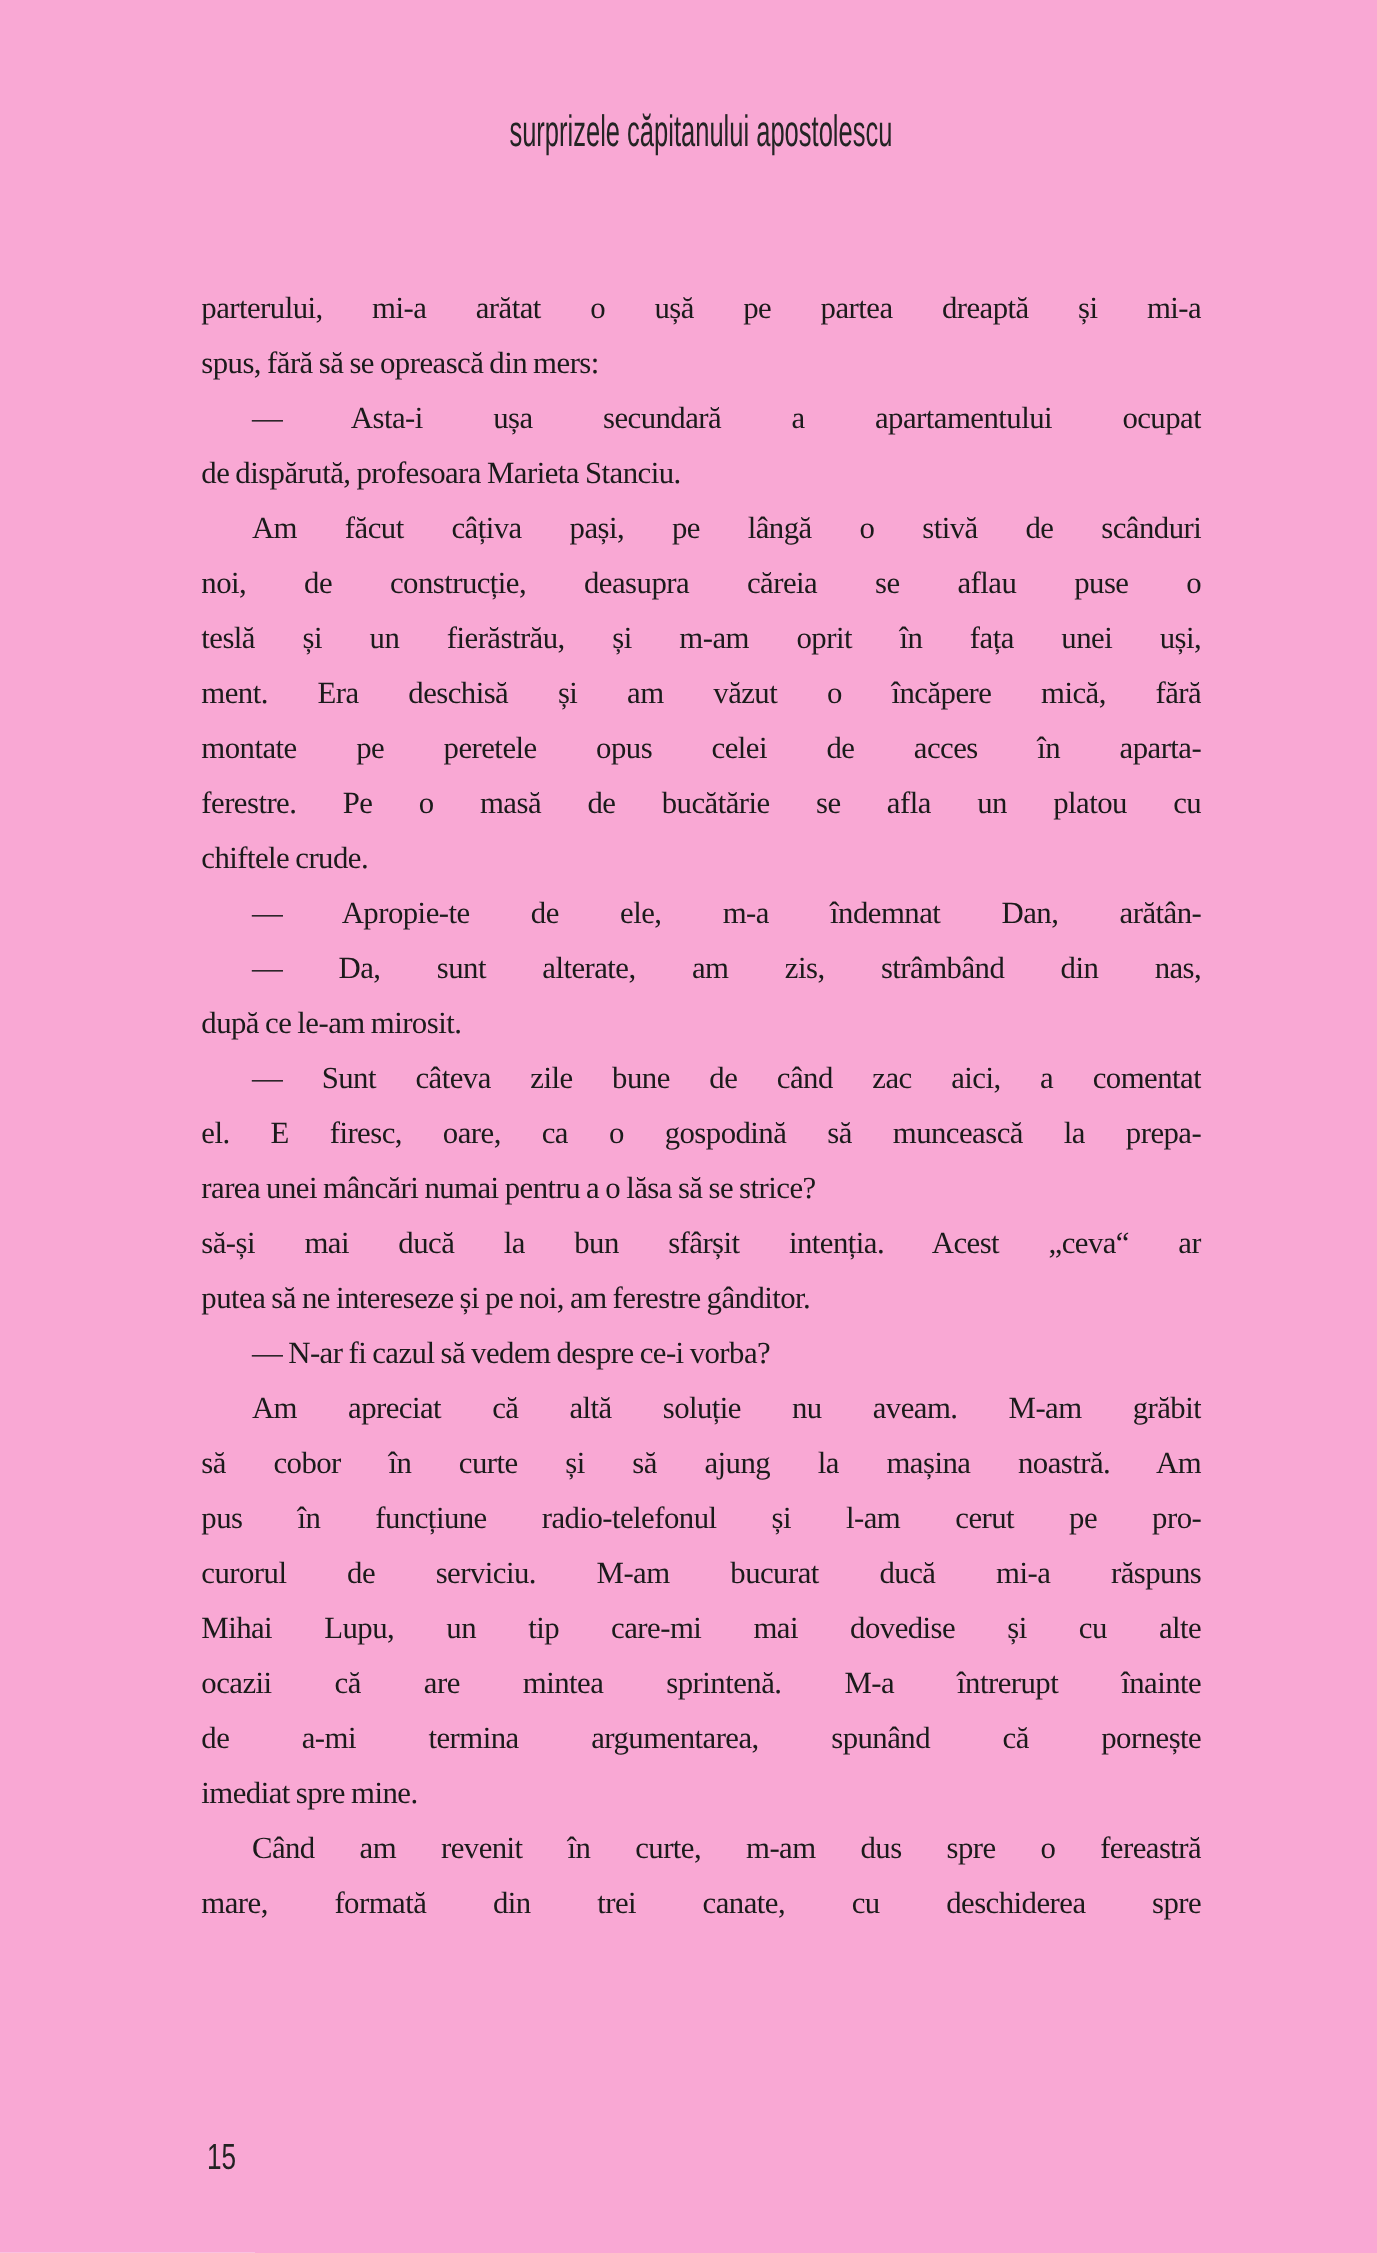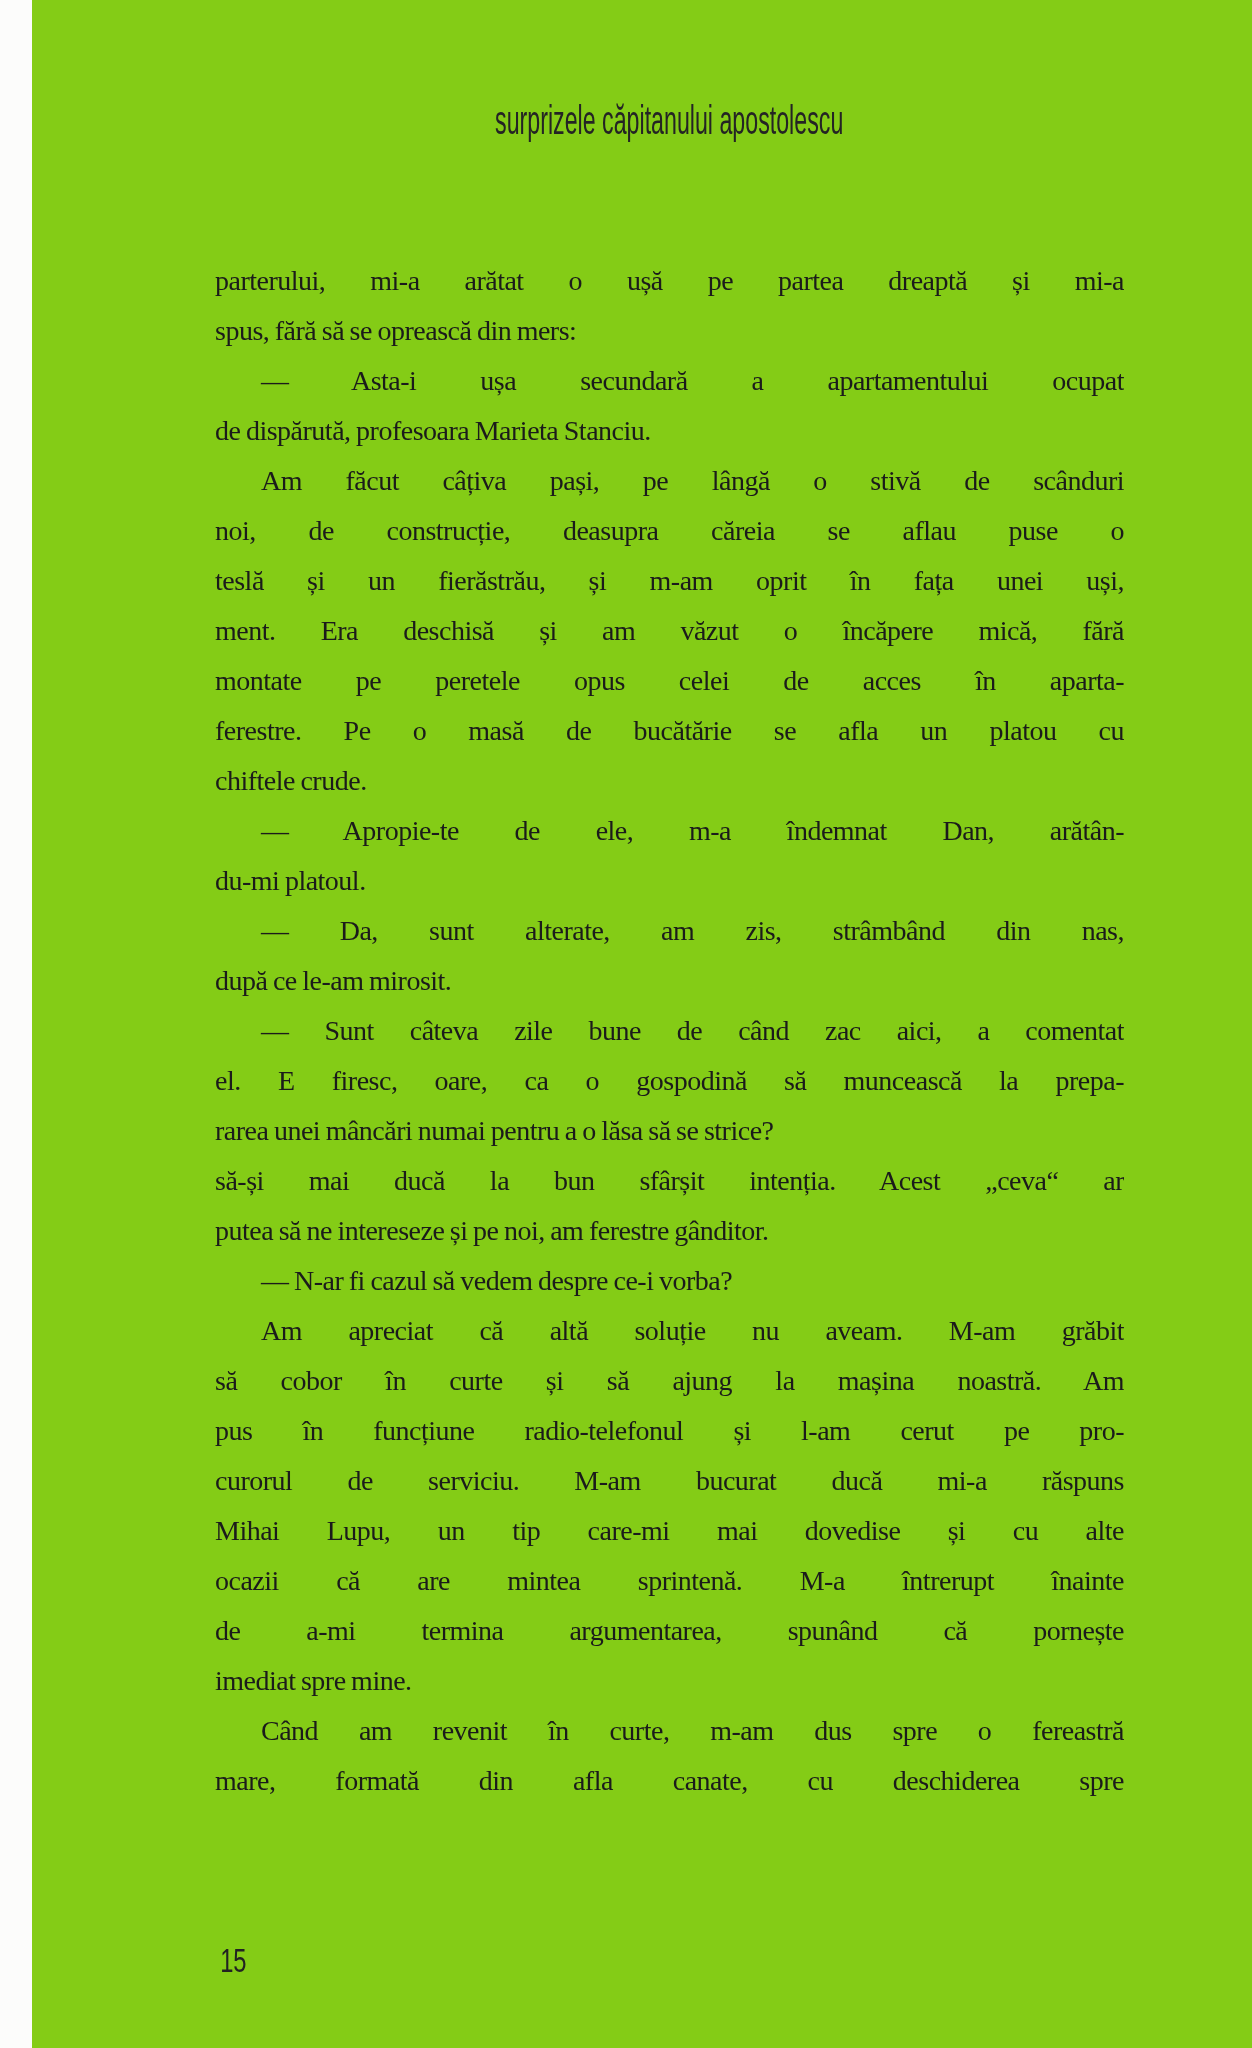--- a/index.html
+++ b/index.html
@@ -9,22 +9,21 @@
   body {
     width: 1252px;
     height: 2048px;
     background: #fcfcfb;
     position: relative;
     overflow: hidden;
   }
   .page {
     position: absolute;
     inset: 0;
-    background: #84cc16;
-    margin-left: 32px;
+    background: #f9a8d4;
   }
   
   .running-header {
     position: absolute;
     left: 183px;
     width: 909px;
     top: 100px;
     text-align: center;
     white-space: nowrap;
   }
@@ -100,38 +99,37 @@
       <div class="line indent">— Asta-i ușa secundară a apartamentului ocupat</div>
       <div class="line no-just">de dispărută, profesoara Marieta Stanciu.</div>
       <div class="line indent">Am făcut câțiva pași, pe lângă o stivă de scânduri</div>
       <div class="line">noi, de construcție, deasupra căreia se aflau puse o</div>
       <div class="line">teslă și un fierăstrău, și m-am oprit în fața unei uși,</div>
       <div class="line">ment. Era deschisă și am văzut o încăpere mică, fără</div>
       <div class="line">montate pe peretele opus celei de acces în aparta-</div>
       <div class="line">ferestre. Pe o masă de bucătărie se afla un platou cu</div>
       <div class="line no-just">chiftele crude.</div>
       <div class="line indent">— Apropie-te de ele, m-a îndemnat Dan, arătân-</div>
-      <div class="line no-just">du-mi platoul.</div>
       <div class="line indent">— Da, sunt alterate, am zis, strâmbând din nas,</div>
       <div class="line no-just">după ce le-am mirosit.</div>
       <div class="line indent">— Sunt câteva zile bune de când zac aici, a comentat</div>
       <div class="line">el. E firesc, oare, ca o gospodină să muncească la prepa-</div>
       <div class="line no-just">rarea unei mâncări numai pentru a o lăsa să se strice?</div>
       <div class="line">să-și mai ducă la bun sfârșit intenția. Acest „ceva“ ar</div>
       <div class="line no-just">putea să ne intereseze și pe noi, am ferestre gânditor.</div>
       <div class="line indent no-just">— N-ar fi cazul să vedem despre ce-i vorba?</div>
       <div class="line indent">Am apreciat că altă soluție nu aveam. M-am grăbit</div>
       <div class="line">să cobor în curte și să ajung la mașina noastră. Am</div>
       <div class="line">pus în funcțiune radio-telefonul și l-am cerut pe pro-</div>
       <div class="line">curorul de serviciu. M-am bucurat ducă mi-a răspuns</div>
       <div class="line">Mihai Lupu, un tip care-mi mai dovedise și cu alte</div>
       <div class="line">ocazii că are mintea sprintenă. M-a întrerupt înainte</div>
       <div class="line">de a-mi termina argumentarea, spunând că pornește</div>
       <div class="line no-just">imediat spre mine.</div>
       <div class="line indent">Când am revenit în curte, m-am dus spre o fereastră</div>
-      <div class="line">mare, formată din afla canate, cu deschiderea spre</div>
+      <div class="line">mare, formată din trei canate, cu deschiderea spre</div>
     </div>
 
   <div class="page-number">
     <span class="condensed">15</span>
   </div>
 
 </div>
 
 </body></html>

